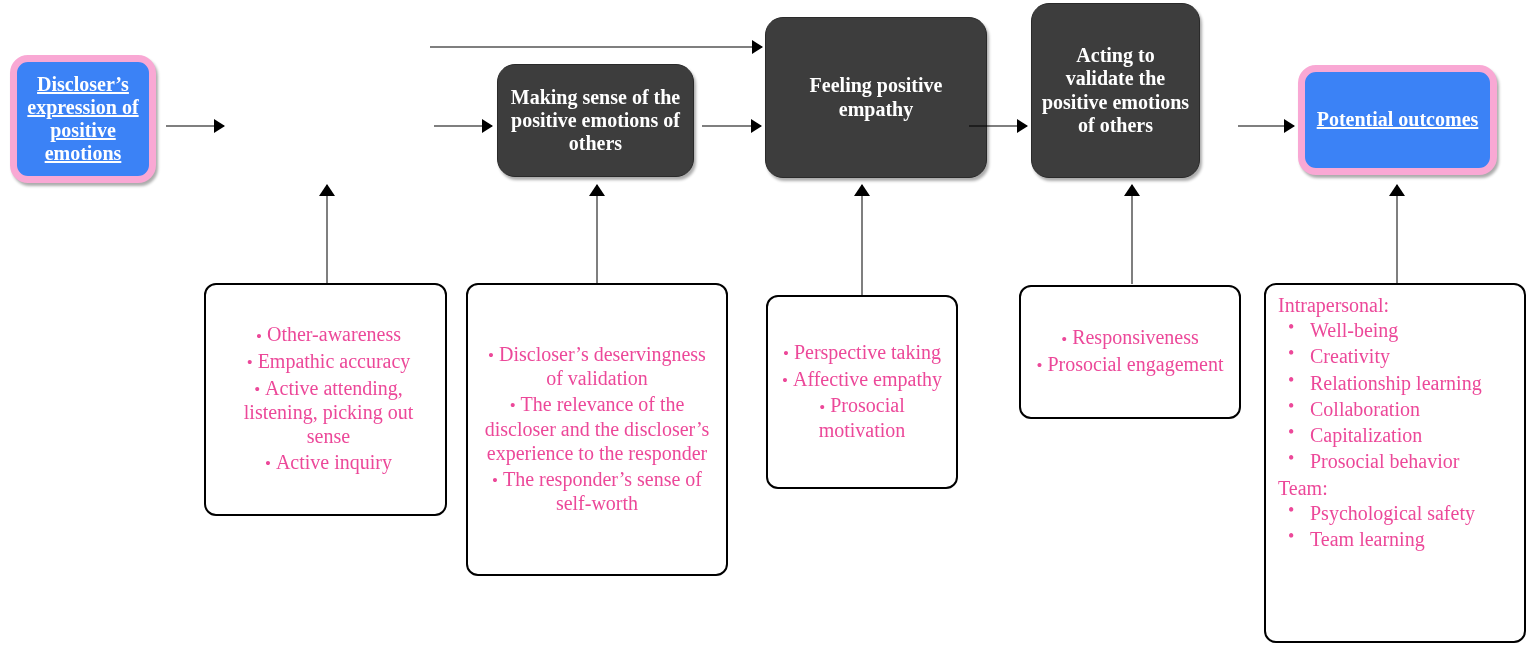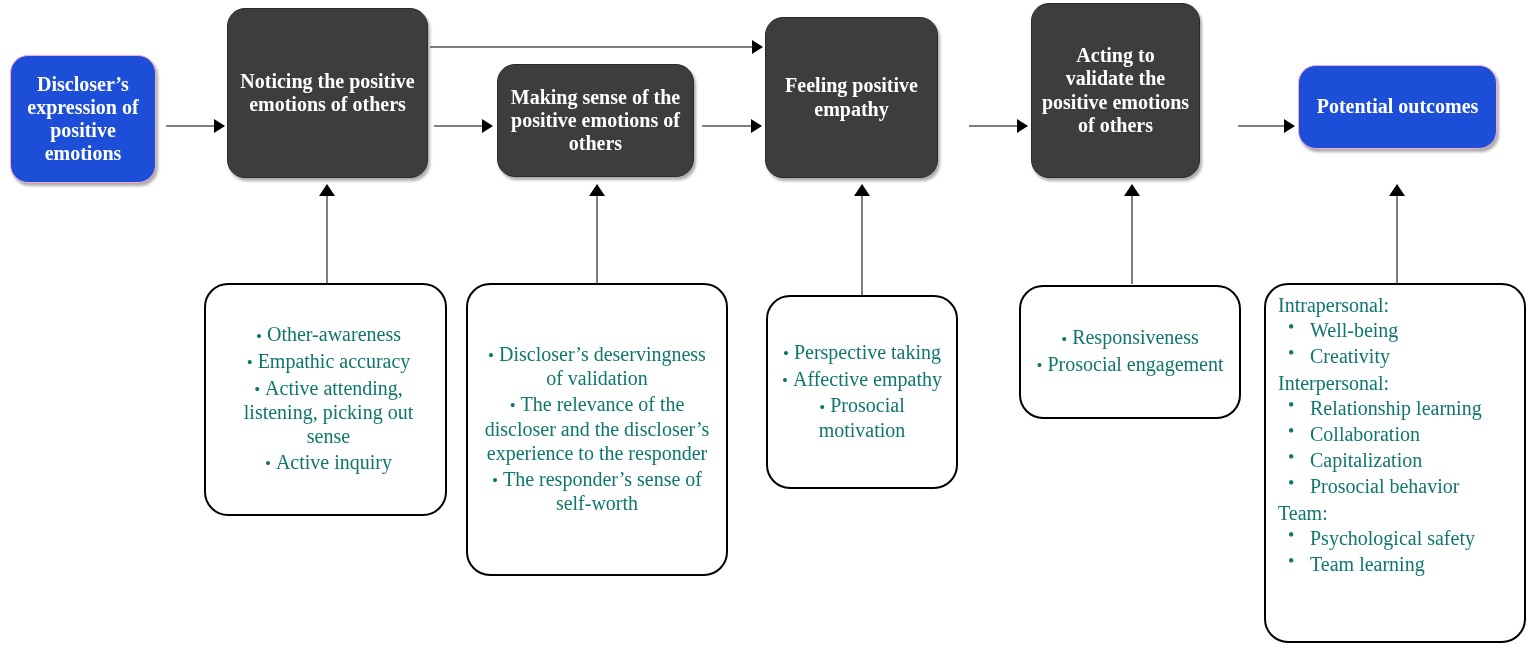--- a/index.html
+++ b/index.html
@@ -29,30 +29,30 @@
     align-items: center;
     justify-content: center;
     text-align: center;
     color: #ffffff;
     font-weight: bold;
     line-height: 1.16;
     padding: 4px 8px;
     box-shadow: 2px 3px 3px rgba(0,0,0,0.33);
   }
   .stage.dark  { background: #3d3d3d; border: 1px solid #2a2a2a; }
-  .stage.light { background: #1d4ed8; border: 1px solid #f9a8d4; }
+  .stage.light { background: #3b82f6; border: 7px solid #f9a8d4; text-decoration: underline; }
 
   
   .detail {
     position: absolute;
     box-sizing: border-box;
     background: #ffffff;
     border: 2px solid #000000;
-    border-radius: 24px;
-    color: #0f766e;
+    border-radius: 12px;
+    color: #ec4899;
     display: flex;
     flex-direction: column;
     justify-content: center;
     padding: 8px 10px;
     line-height: 1.2;
   }
   .detail.centered { text-align: center; }
   .detail.centered ul {
     list-style: none;
     margin: 0;
@@ -135,37 +135,34 @@
 </style>
 </head>
 <body>
 
 <div id="diagram">
 
   <div class="stage light" style="left:10px; top:55px; width:146px; height:128px; font-size:20px;">
     <span>Discloser’s expression of positive emotions</span>
   </div>
 
-  <div class="stage dark" style="left:227px; top:8px; width:201px; height:170px; font-size:20px;">
-    <span>Noticing the positive emotions of others</span>
-  </div>
 
   <div class="stage dark" style="left:497px; top:64px; width:197px; height:113px; font-size:20px;justify-content:flex-end;">
     <span>Making sense of the positive emotions of others</span>
   </div>
 
-  <div class="stage dark" style="left:765px; top:17px; width:173px; height:161px; font-size:20px;">
+  <div class="stage dark" style="left:765px; top:17px; width:222px; height:161px; font-size:20px;">
     <span>Feeling positive empathy</span>
   </div>
 
   <div class="stage dark" style="left:1031px; top:3px; width:169px; height:175px; font-size:20px;">
     <span>Acting to validate the positive emotions of others</span>
   </div>
 
-  <div class="stage light" style="left:1298px; top:65px; width:199px; height:84px; font-size:20px;text-align:center;">
+  <div class="stage light" style="left:1298px; top:65px; width:199px; height:110px; font-size:20px;text-align:center;">
     <span>Potential outcomes</span>
   </div>
 
   <div class="h-arrow" style="left:166px; top:118px; width:58px; height:16px;">
     <div class="shaft"></div>
     <div class="head"></div>
   </div>
 
   <div class="h-arrow" style="left:434px; top:118px; width:58px; height:16px;">
     <div class="shaft"></div>
@@ -250,21 +247,20 @@
   </div>
 
   <div class="detail listed" style="left:1264px; top:283px; width:262px; height:360px; font-size:20px;">
 
     <p class="group-head">Intrapersonal:</p>
     <ul>
       <li><span class="bullet">•</span><span>Well-being</span></li>
       <li><span class="bullet">•</span><span>Creativity</span></li>
     </ul>
 
-    <p class="group-head">Interpersonal:</p>
     <ul>
       <li><span class="bullet">•</span><span>Relationship learning</span></li>
       <li><span class="bullet">•</span><span>Collaboration</span></li>
       <li><span class="bullet">•</span><span>Capitalization</span></li>
       <li><span class="bullet">•</span><span>Prosocial behavior</span></li>
     </ul>
 
     <p class="group-head">Team:</p>
     <ul>
       <li><span class="bullet">•</span><span>Psychological safety</span></li>

